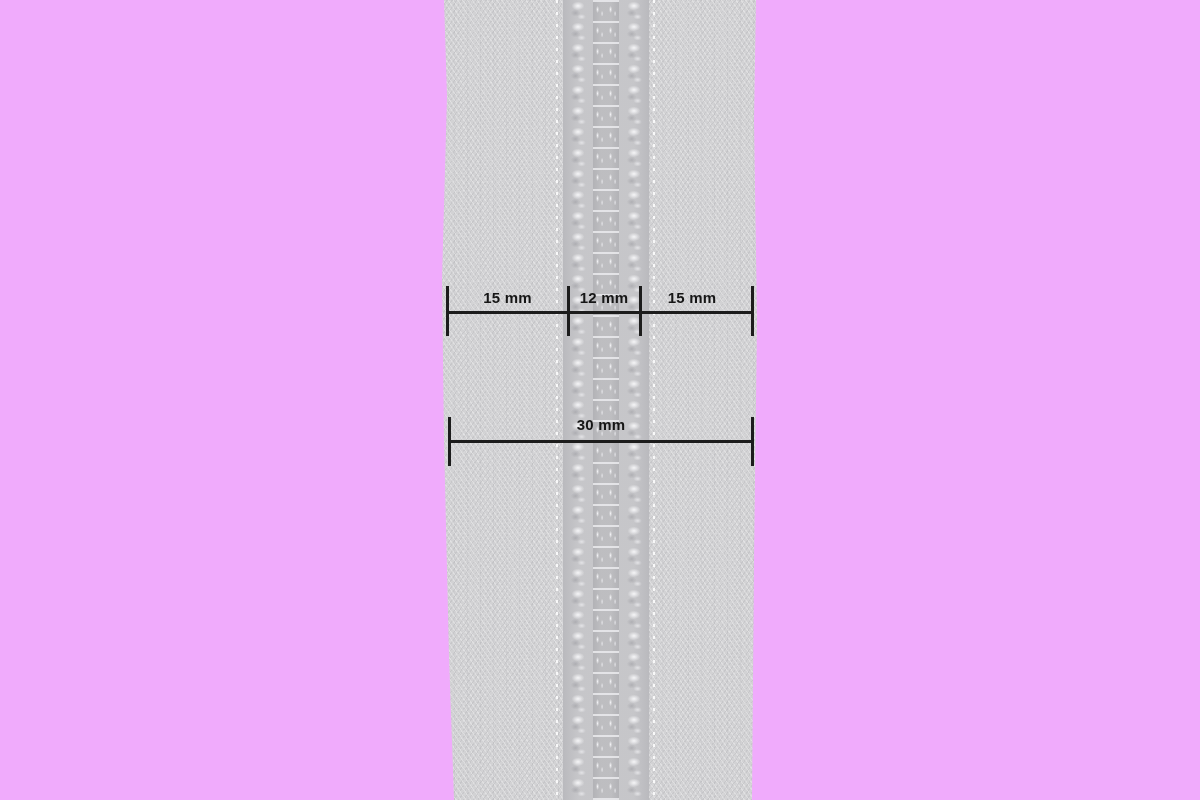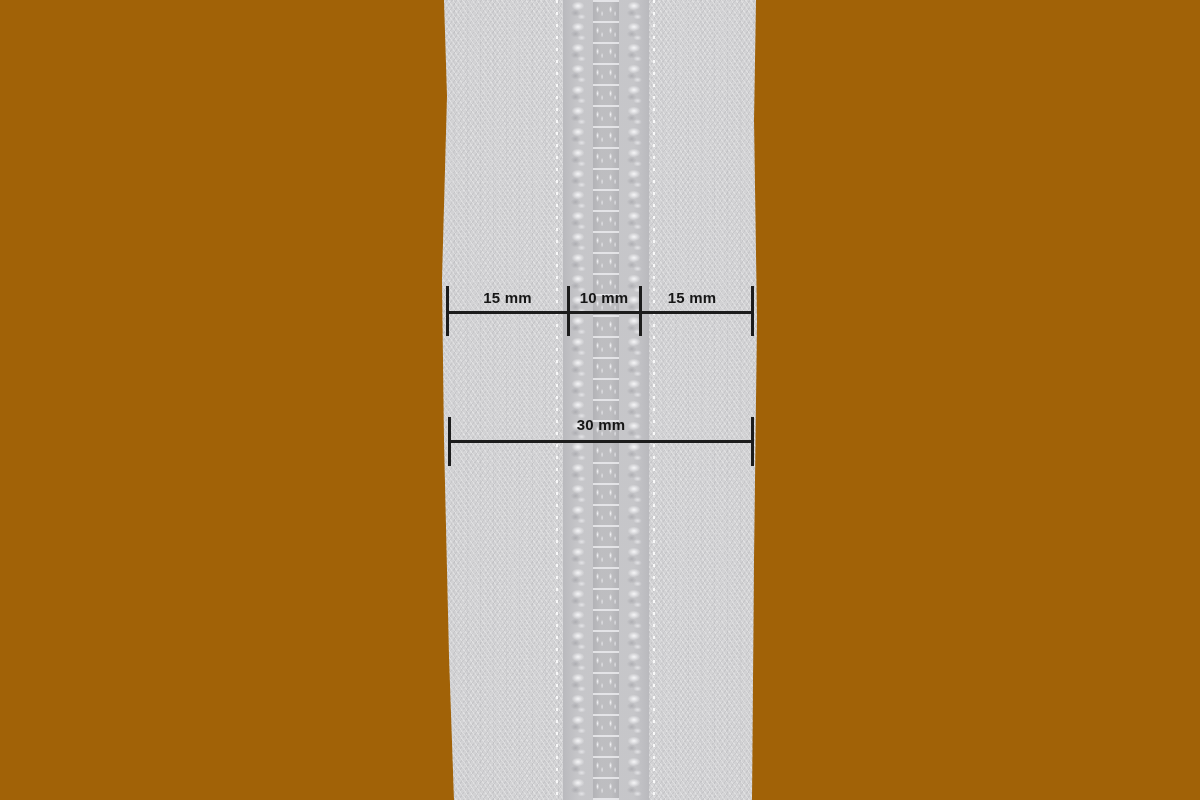--- a/index.html
+++ b/index.html
@@ -8,21 +8,21 @@
     width: 1200px;
     height: 800px;
     background: #ffffff;
     overflow: hidden;
     font-family: "Liberation Sans", sans-serif;
   }
   .stage {
     position: relative;
     width: 1200px;
     height: 800px;
-    background: #a16207;
+    background: #f0abfc;
   }
 
   
   .zipper {
     position: absolute;
     left: 441px;
     top: 0;
     width: 316px;
     height: 800px;
     background: #d2d2d4;
@@ -143,21 +143,21 @@
     <div class="stitch-line right"></div>
   </div>
 
   <div>
     <div class="hline t-hline"></div>
     <div class="tick t-tick-0"></div>
     <div class="tick t-tick-1"></div>
     <div class="tick t-tick-2"></div>
     <div class="tick t-tick-3"></div>
     <div class="dim-label t-label-0">15 mm</div>
-    <div class="dim-label t-label-1">10 mm</div>
+    <div class="dim-label t-label-1">12 mm</div>
     <div class="dim-label t-label-2">15 mm</div>
   </div>
 
   <div>
     <div class="hline b-hline"></div>
     <div class="tick b-tick-0"></div>
     <div class="tick b-tick-1"></div>
     <div class="dim-label b-label">30 mm</div>
   </div>
 

